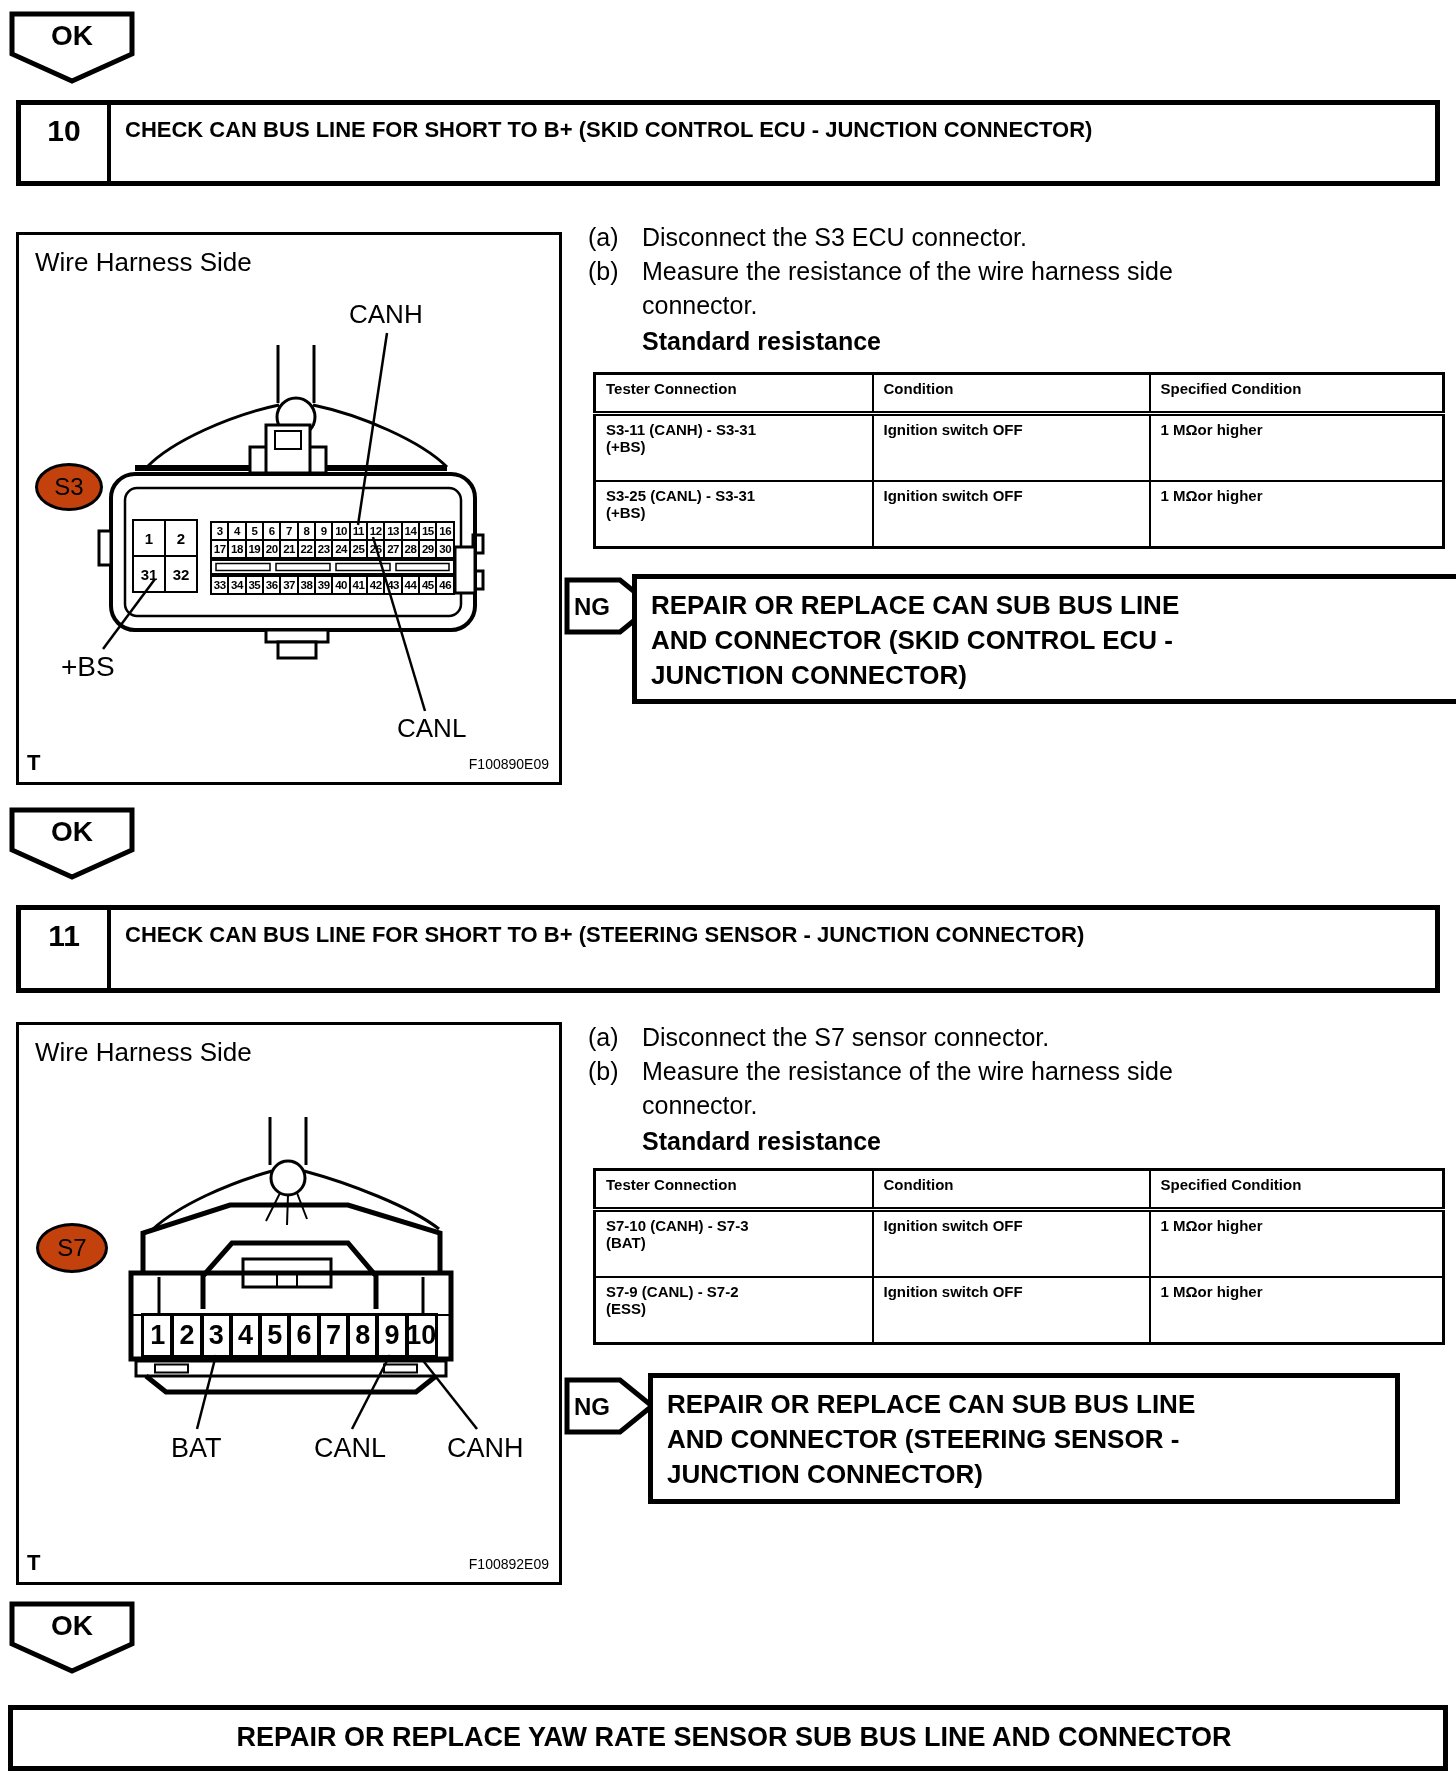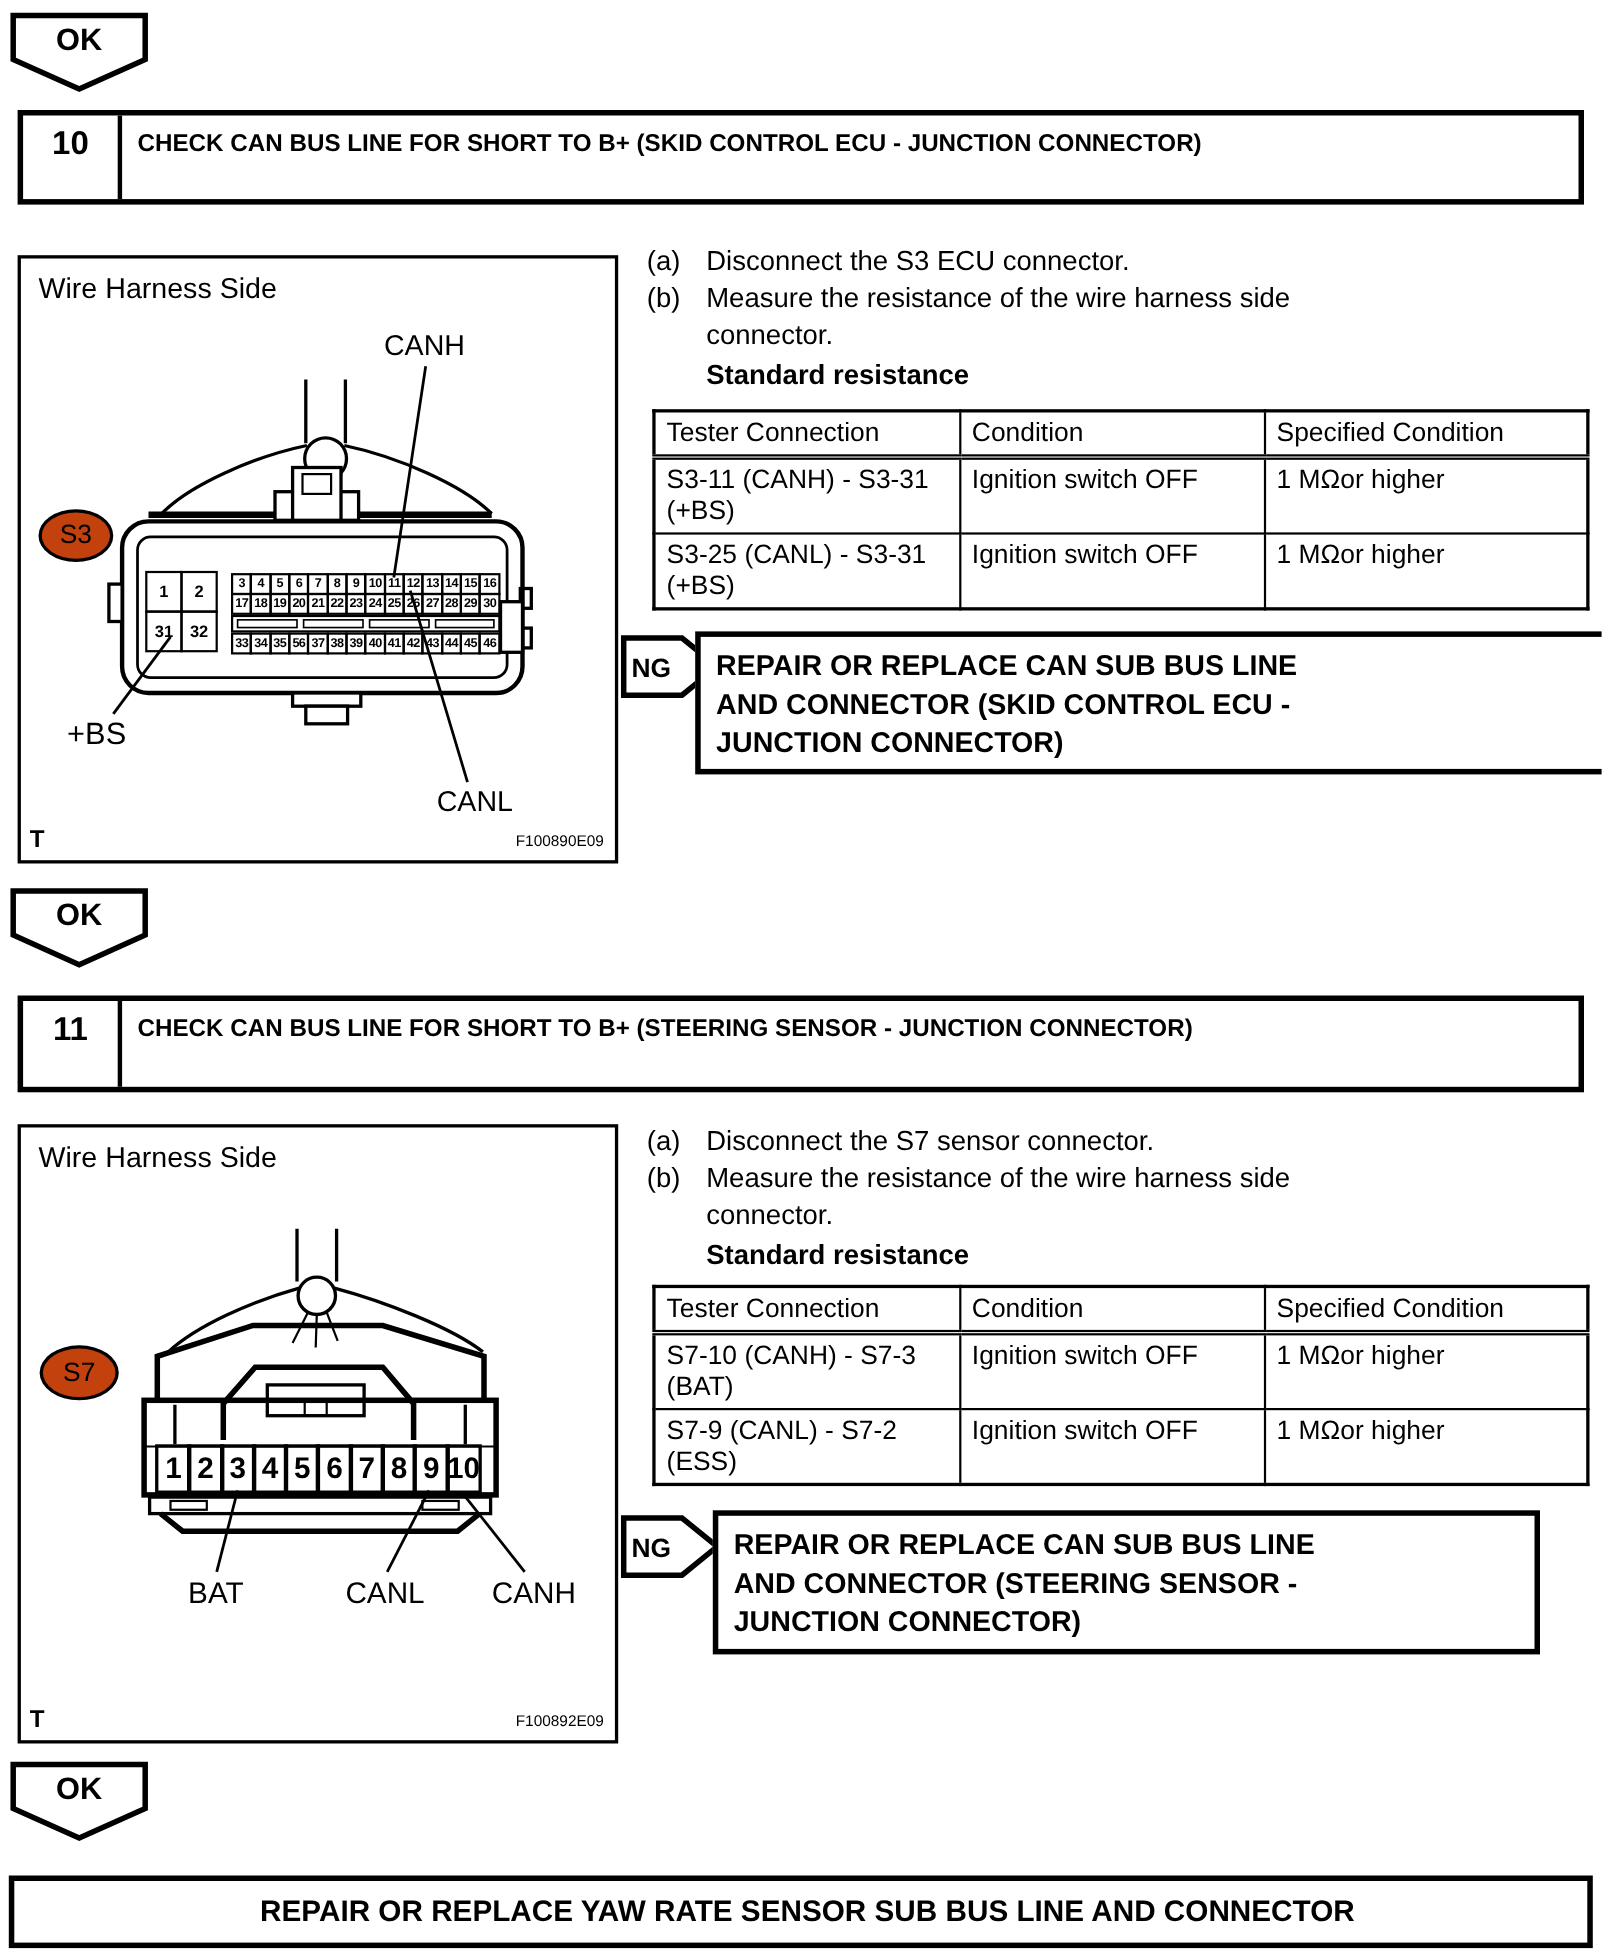--- a/index.html
+++ b/index.html
@@ -40,21 +40,21 @@
 
   
   .instructions { position:absolute; width:860px; }
   .inst-row { display:flex; font-size:25px; line-height:34px; }
   .inst-idx { width:54px; flex:0 0 54px; }
   .inst-text { width:600px; }
   .inst-title { font-weight:bold; font-size:25px; line-height:34px; margin-left:54px; margin-top:2px; }
 
   
   table.spec { position:absolute; border-collapse:collapse; table-layout:fixed; background:#fff; border:3px solid #000; }
-  table.spec th, table.spec td { border:2.5px solid #000; font-size:24px; font-weight:normal; text-align:left; vertical-align:top; padding:5px 10px; white-space:pre-line; }
+  table.spec th, table.spec td { border:2.5px solid #000; font-size:15px; font-weight:bold; text-align:left; vertical-align:top; padding:5px 10px; white-space:pre-line; }
   table.spec th { height:26px; border-bottom:5px double #000; }
   table.spec td { height:54px; }
 
   
   .ngbox { position:absolute; border:5px solid #000; background:#fff; box-sizing:border-box; }
   .ngtxt { font-weight:bold; font-size:26px; line-height:35px; padding:9px 0 0 14px; width:540px; }
 
   
   .finalbox { position:absolute; left:8px; top:1705px; width:1440px; height:66px; border:5px solid #000; box-sizing:border-box; background:#fff; }
   .finaltxt { font-weight:bold; font-size:27px; padding:12px 0 0 12px;text-align:center; }
@@ -144,21 +144,21 @@
       <div class="pincell">26</div>
       <div class="pincell">27</div>
       <div class="pincell">28</div>
       <div class="pincell">29</div>
       <div class="pincell">30</div>
     </div>
   <div class="pins14" style="left:192px;top:341px">
       <div class="pincell">33</div>
       <div class="pincell">34</div>
       <div class="pincell">35</div>
-      <div class="pincell">56</div>
+      <div class="pincell">36</div>
       <div class="pincell">37</div>
       <div class="pincell">38</div>
       <div class="pincell">39</div>
       <div class="pincell">40</div>
       <div class="pincell">41</div>
       <div class="pincell">42</div>
       <div class="pincell">43</div>
       <div class="pincell">44</div>
       <div class="pincell">45</div>
       <div class="pincell">46</div>

